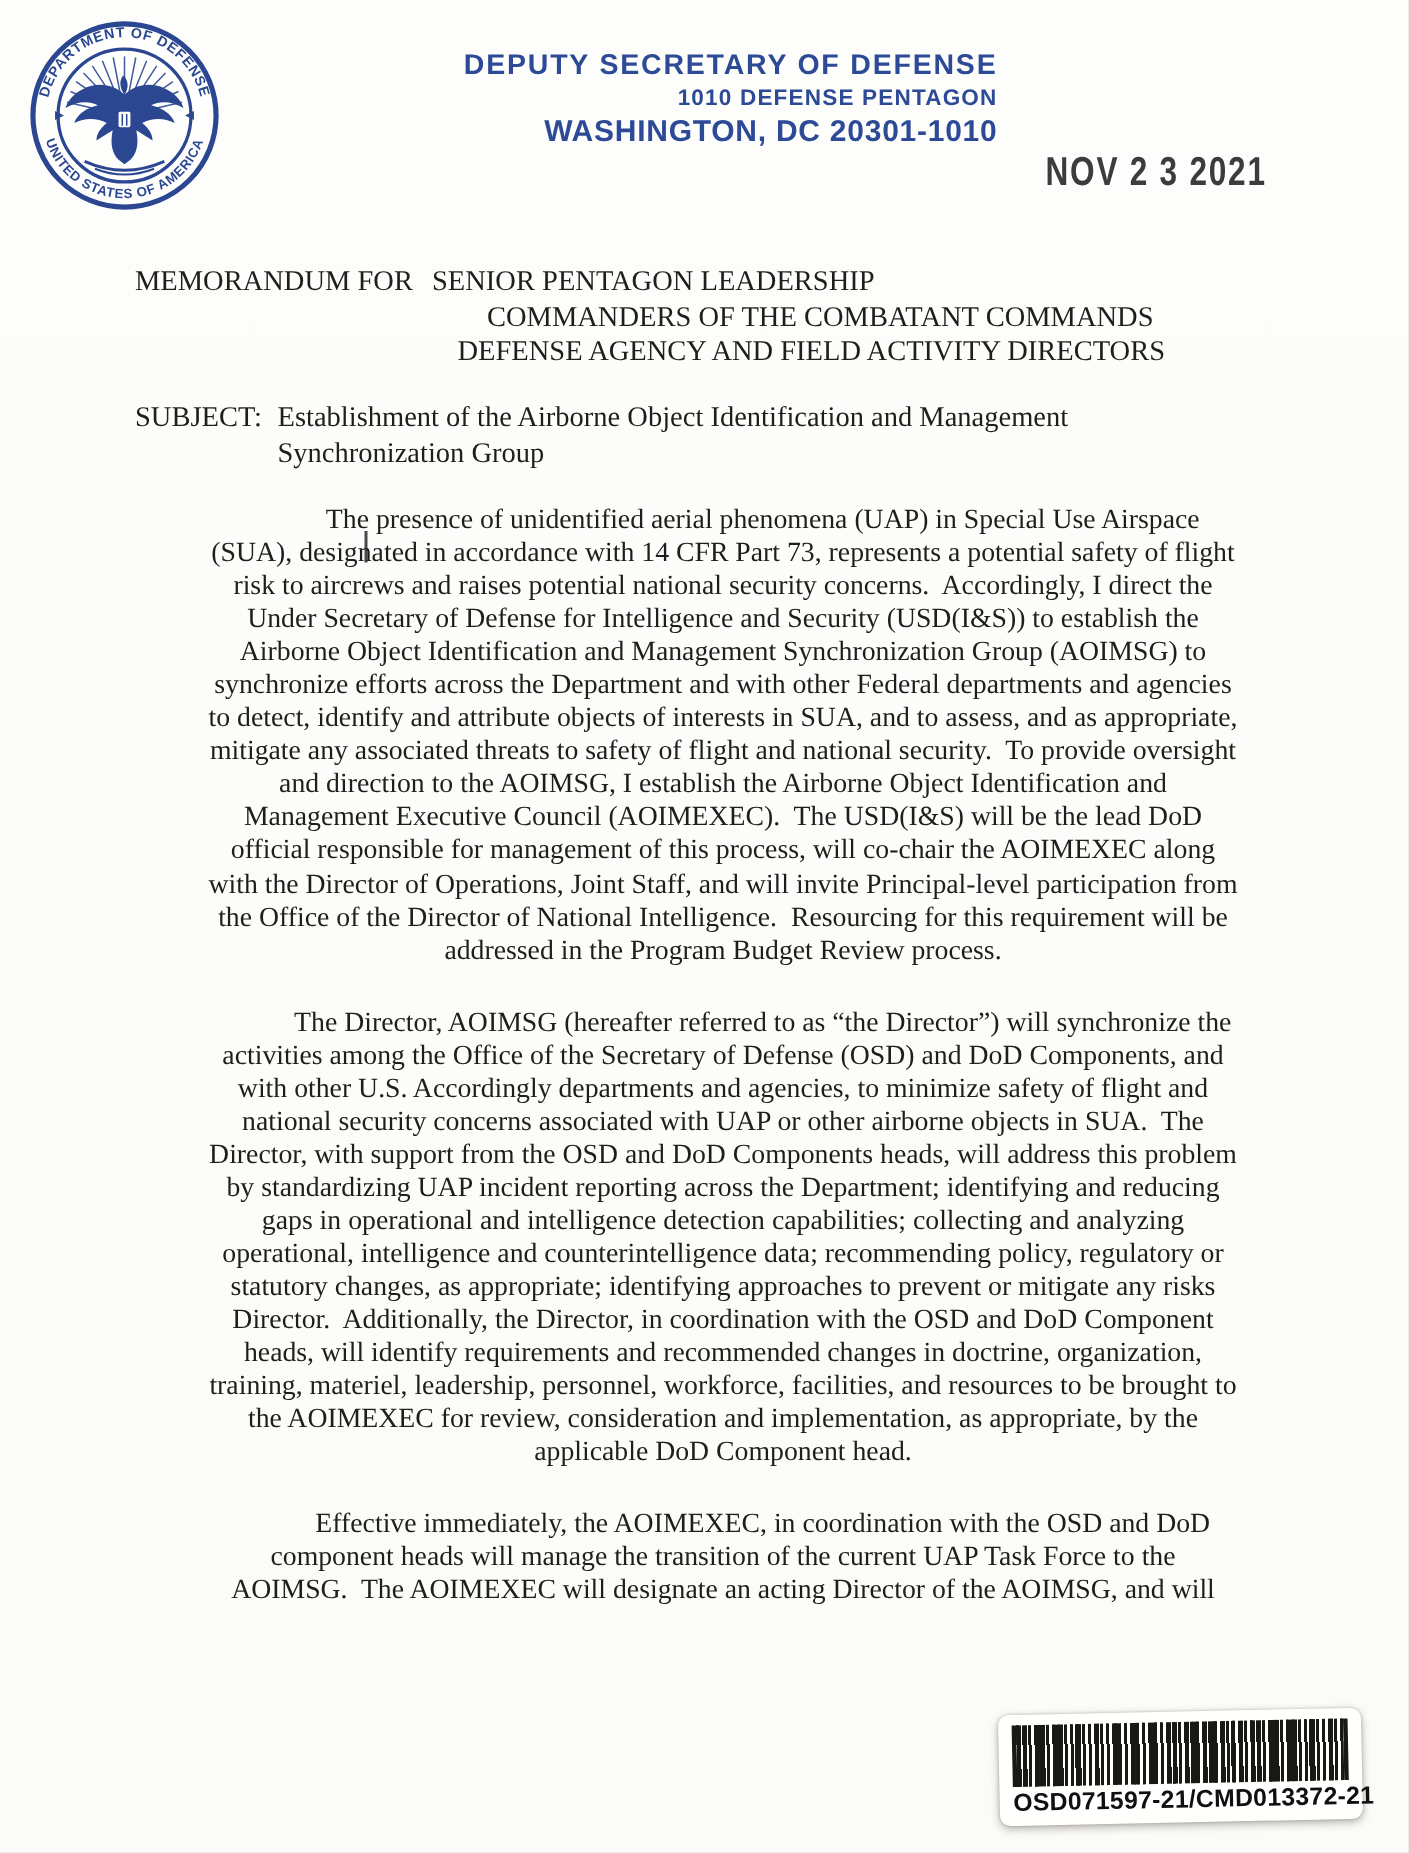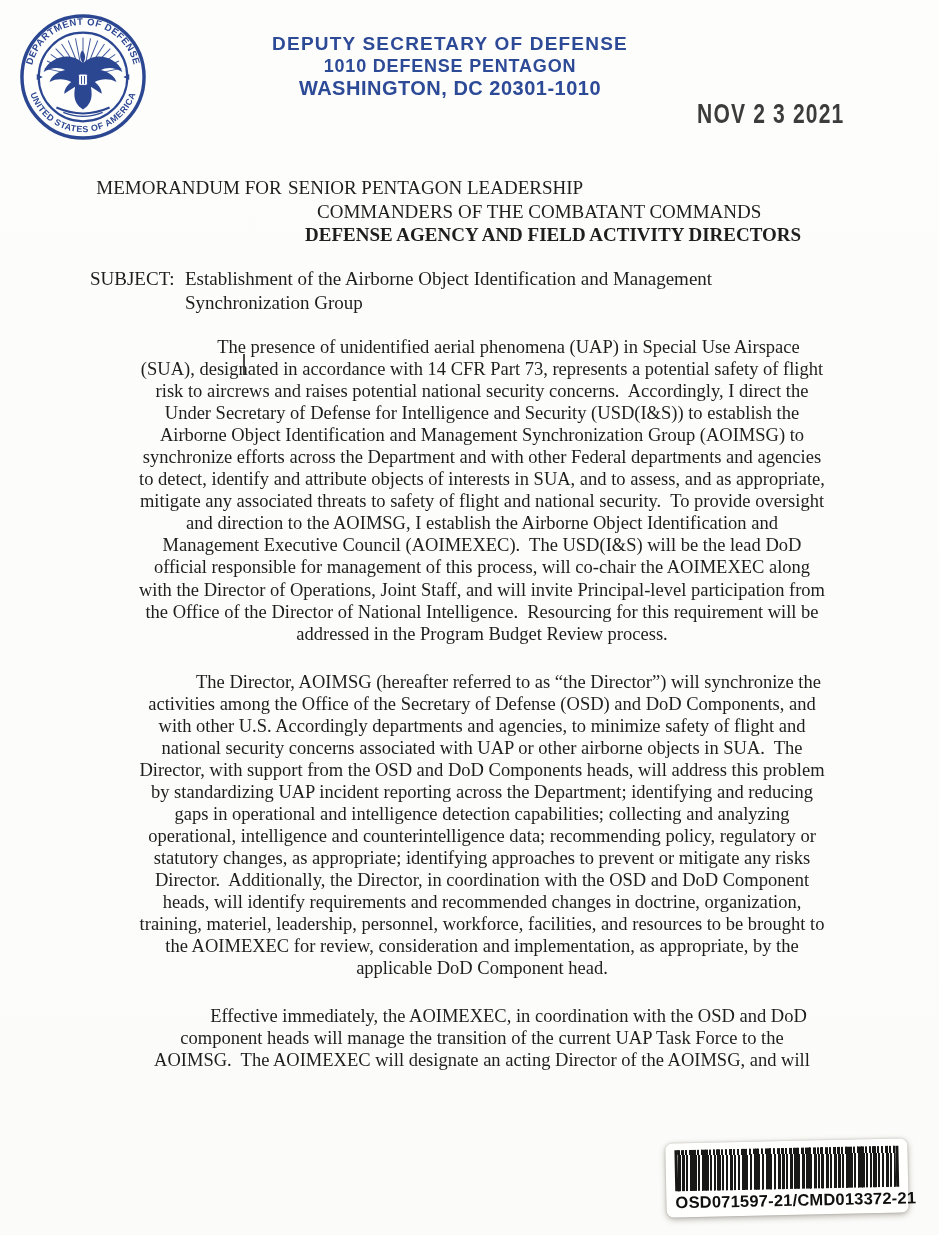--- a/index.html
+++ b/index.html
@@ -4,35 +4,35 @@
 <style>
   html,body{margin:0;padding:0;background:#e8e8e8;}
   .page{
     position:relative;width:939px;height:1235px;margin:0 auto;
     background:linear-gradient(180deg,#fdfdfc 0%,#fcfcfa 60%,#fbfbf9 100%);
     font-family:"Liberation Serif",serif;color:#1e1e1c;overflow:hidden;
   }
   
   .seal{position:absolute;left:19px;top:13px;width:128px;height:128px;}
   
-  .lh{position:absolute;left:235px;top:32px;width:430px;text-align:center;
+  .lh{position:absolute;left:235px;top:32px;width:430px;text-align:right;
       font-family:"Liberation Sans",sans-serif;font-weight:700;color:#2d4a97;}
   .lh1{font-size:19px;letter-spacing:1.2px;line-height:23px;}
-  .lh2{font-size:18px;letter-spacing:0.8px;line-height:22px;}
+  .lh2{font-size:15px;letter-spacing:0.8px;line-height:22px;}
   .lh3{font-size:20px;letter-spacing:0.5px;line-height:22px;}
   
   .date{position:absolute;left:697px;top:99px;font-family:"Liberation Sans",sans-serif;
         font-weight:700;font-size:27px;color:#3c3c3c;letter-spacing:1.5px;
         transform:scaleX(.78);transform-origin:left top;white-space:pre;}
   
   .memo{position:absolute;left:90px;top:176px;font-size:19px;line-height:23.5px;display:flex;}
-  .memo-label{width:198px;flex:none;white-space:pre;text-align:center;}
+  .memo-label{width:198px;flex:none;white-space:pre;}
   .recipients .line{white-space:pre;}
-  .recipients .line:nth-child(2){padding-left:29px;}
-  .recipients .line:nth-child(3){padding-left:17px;font-weight:bold;}
+  .recipients .line:nth-child(2){padding-left:29px;text-align:center;}
+  .recipients .line:nth-child(3){padding-left:17px;}
   
   .subject{position:absolute;left:90px;top:267px;font-size:19px;line-height:23.5px;display:flex;}
   .subject-label{width:95px;flex:none;white-space:pre;}
   .subject-text .line{white-space:pre;}
   
   .bodytext{position:absolute;left:72px;top:336px;width:820px;text-align:center;}
   .para{font-size:18.5px;line-height:22.05px;margin:0 0 26px 0;}
   .para .line{white-space:pre;}
   .para .line.indent{padding-left:53px;}
   

